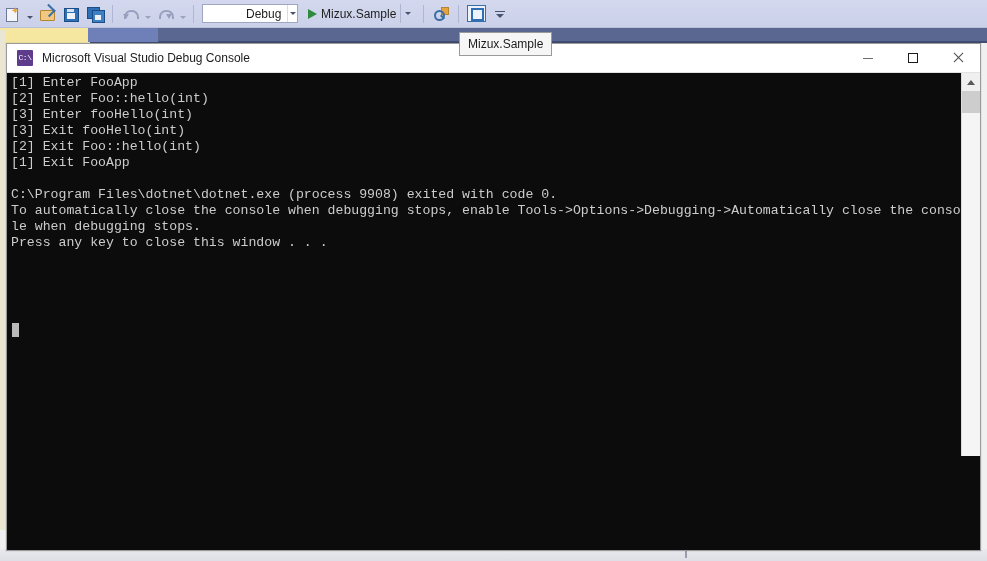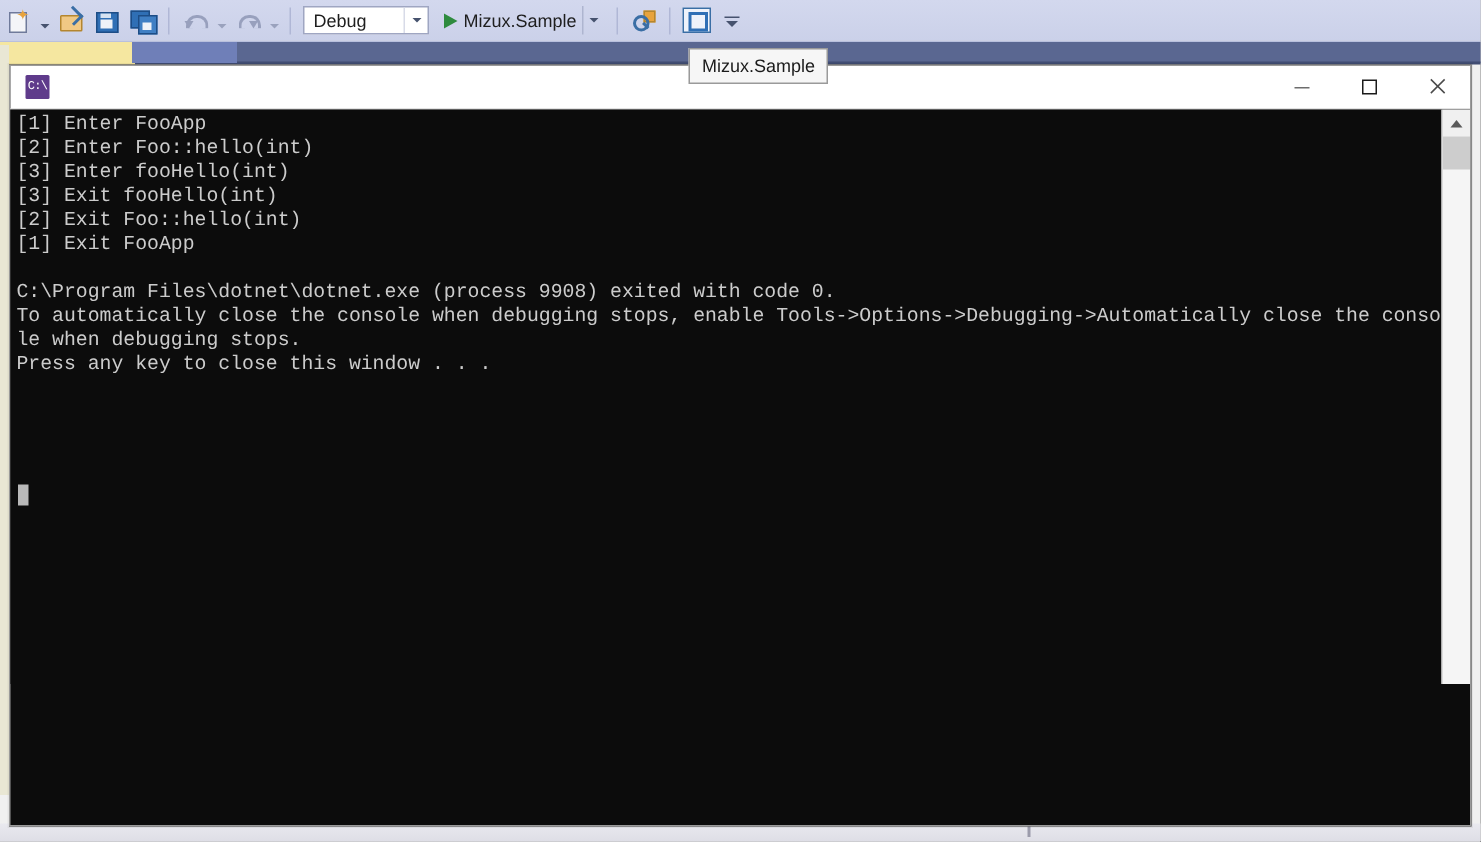--- a/index.html
+++ b/index.html
@@ -45,21 +45,21 @@
     display:flex;align-items:center;margin:0 3px;box-sizing:border-box;
   }
   .tb-combo .txt{
     font-size:12px;color:#1e1e1e;padding:0 6px;white-space:nowrap;
     font-family:"Liberation Sans",sans-serif;
   }
   .tb-combo .cbtn{
     width:15px;height:17px;display:flex;align-items:center;justify-content:center;
     margin-left:auto;border-left:1px solid #d8dbe8;
   }
-  #combo-config{width:84px;}
+  #combo-config{width:96px;padding-left:37px;}
   #combo-platform{width:130px;}
   #combo-start{height:19px;display:flex;align-items:center;margin:0 3px;}
   #start-main{
     height:19px;display:flex;align-items:center;background:transparent;
     padding:0 4px;
   }
   #start-main .txt{font-size:12px;color:#1e1e1e;padding-left:4px;white-space:nowrap;}
   #start-split{
     width:14px;height:19px;display:flex;align-items:center;justify-content:center;
     border-left:1px solid #aeb5d0;
@@ -346,20 +346,21 @@
   <div id="vs-tab-frag"></div>
   <div id="vs-blue-frag"></div>
   <div id="vs-tab-frag2"></div>
   <div id="vs-bottom-strip"></div>
   <div id="vs-bottom-split"></div>
 </div>
 
 <div id="console-window">
   <div id="console-titlebar">
     <span id="console-icon">C:\</span>
+    <span id="console-title">Microsoft Visual Studio Debug Console</span>
     <span class="win-btns">
       <span class="win-btn">
         <span class="wb-min"></span>
       </span>
       <span class="win-btn">
         <span class="wb-max"></span>
       </span>
       <span class="win-btn">
         <span class="wb-close"></span>
       </span>

